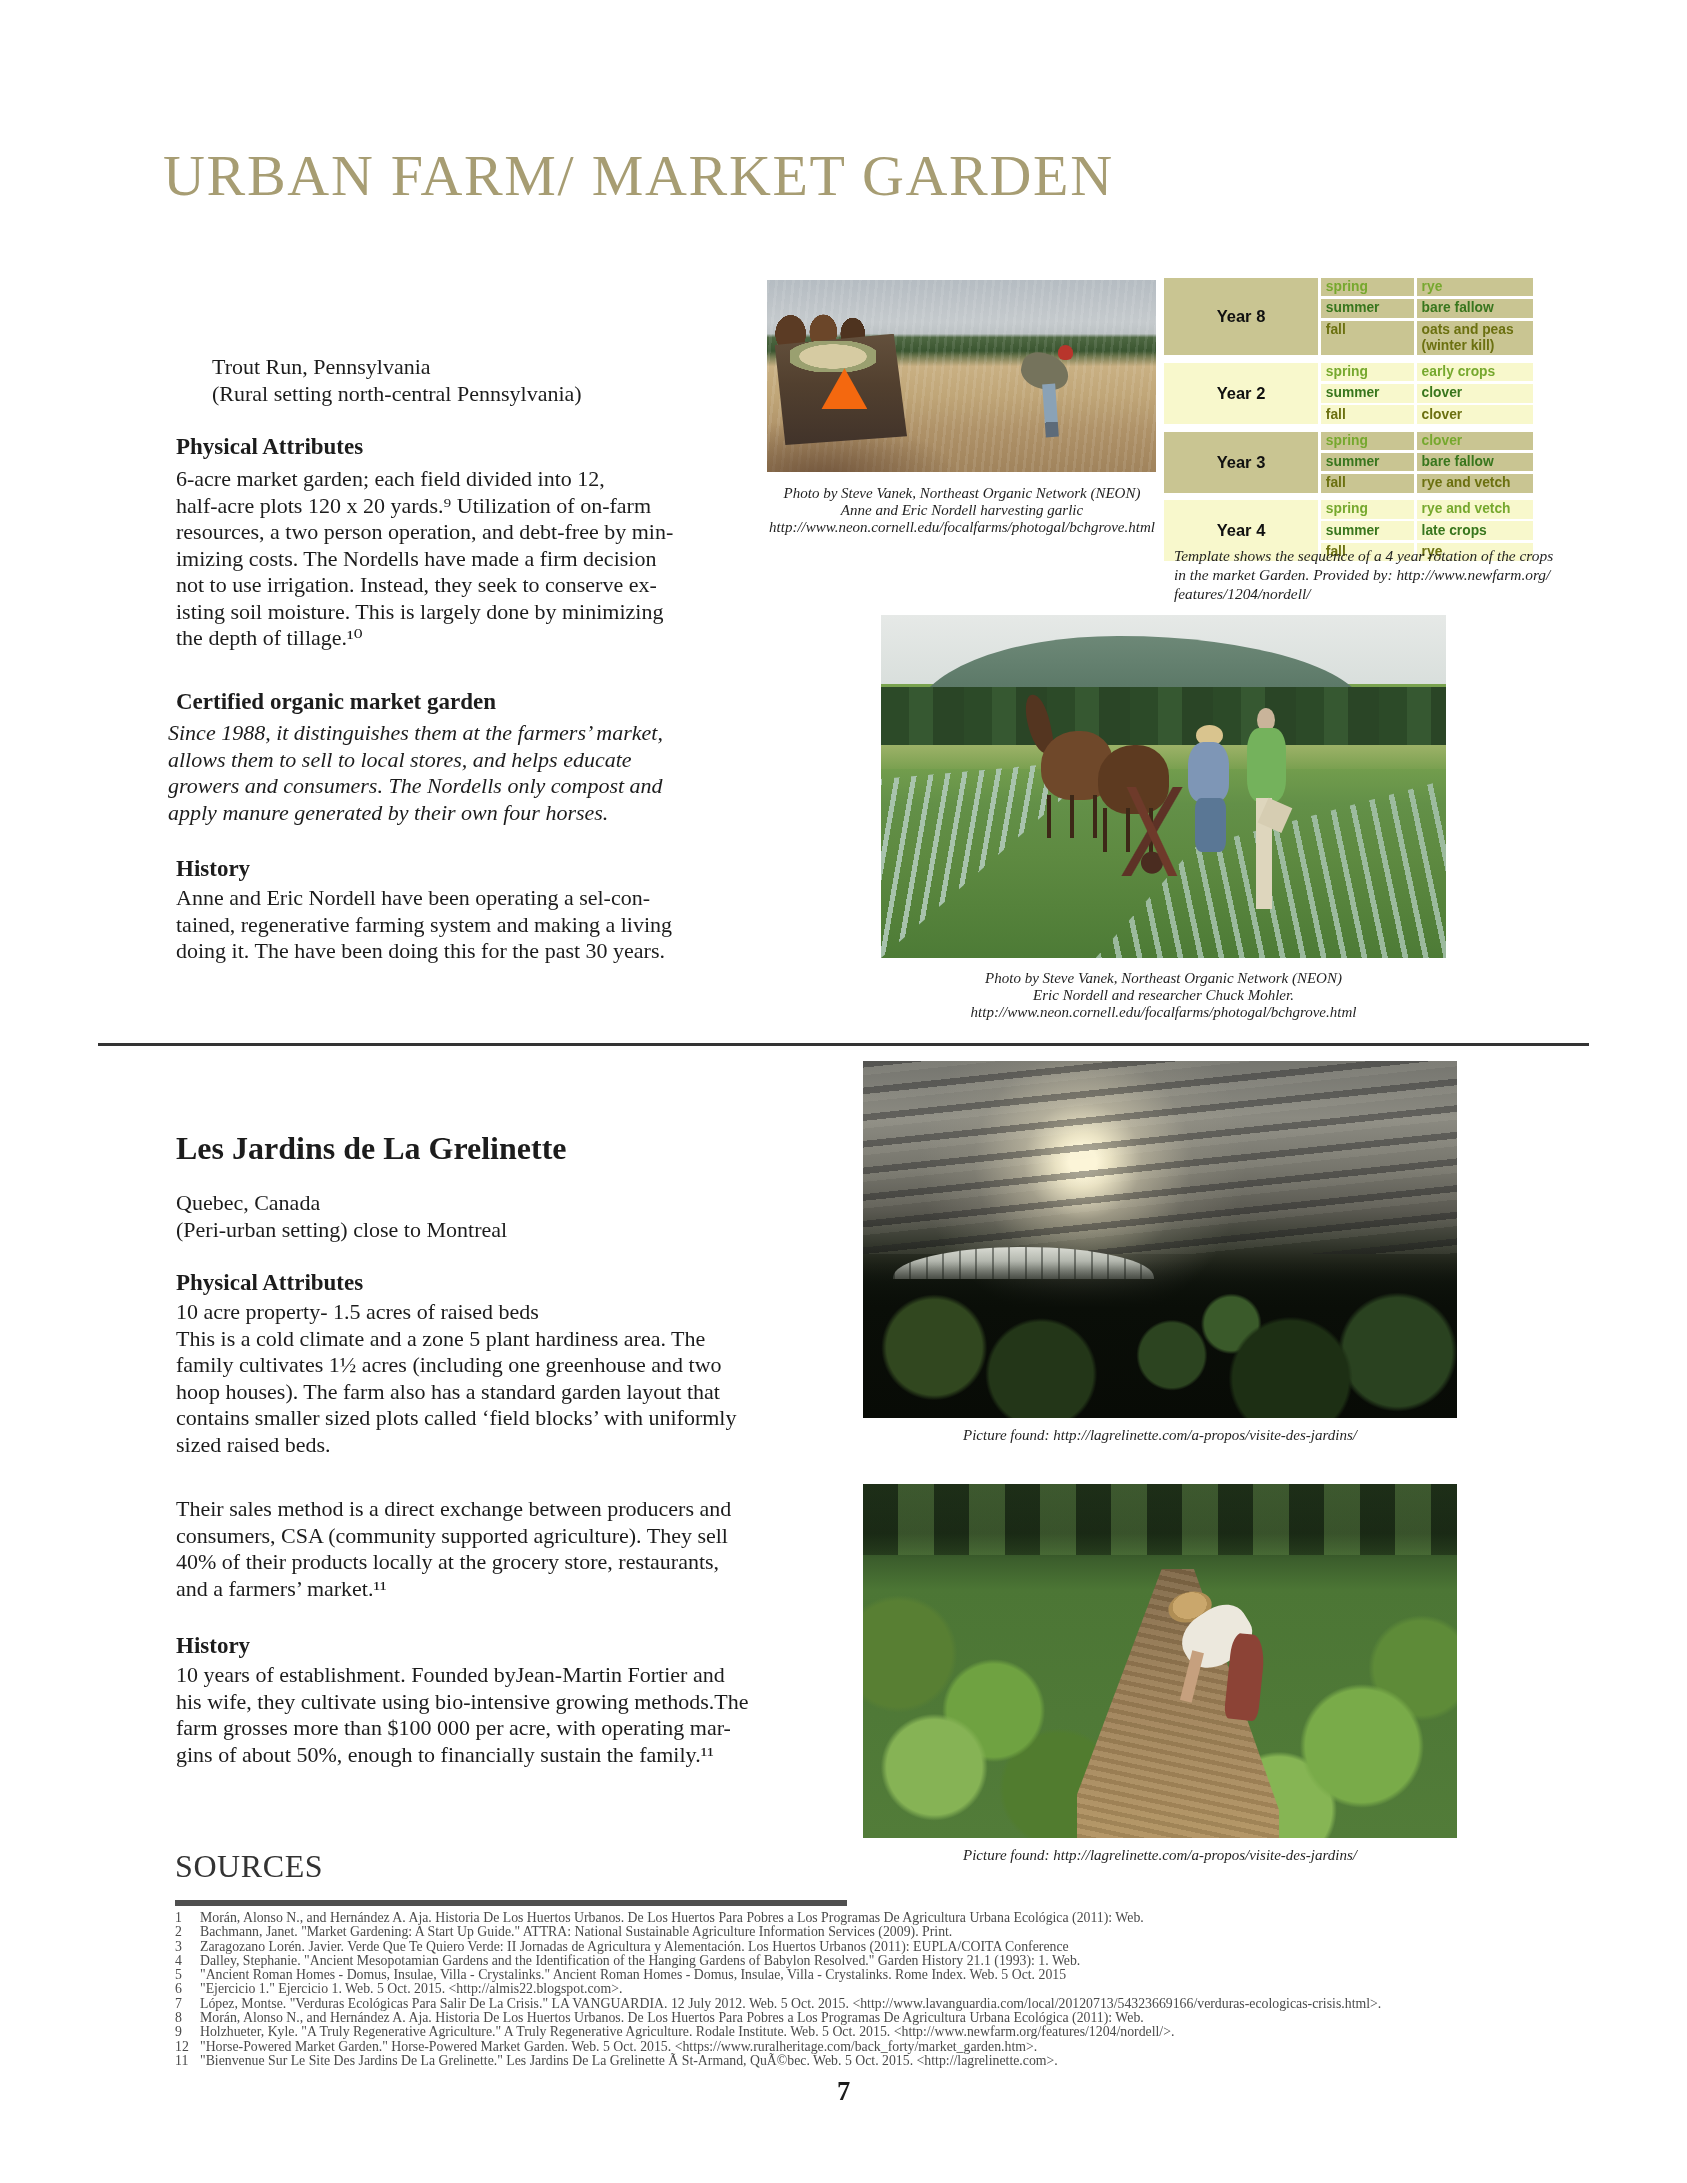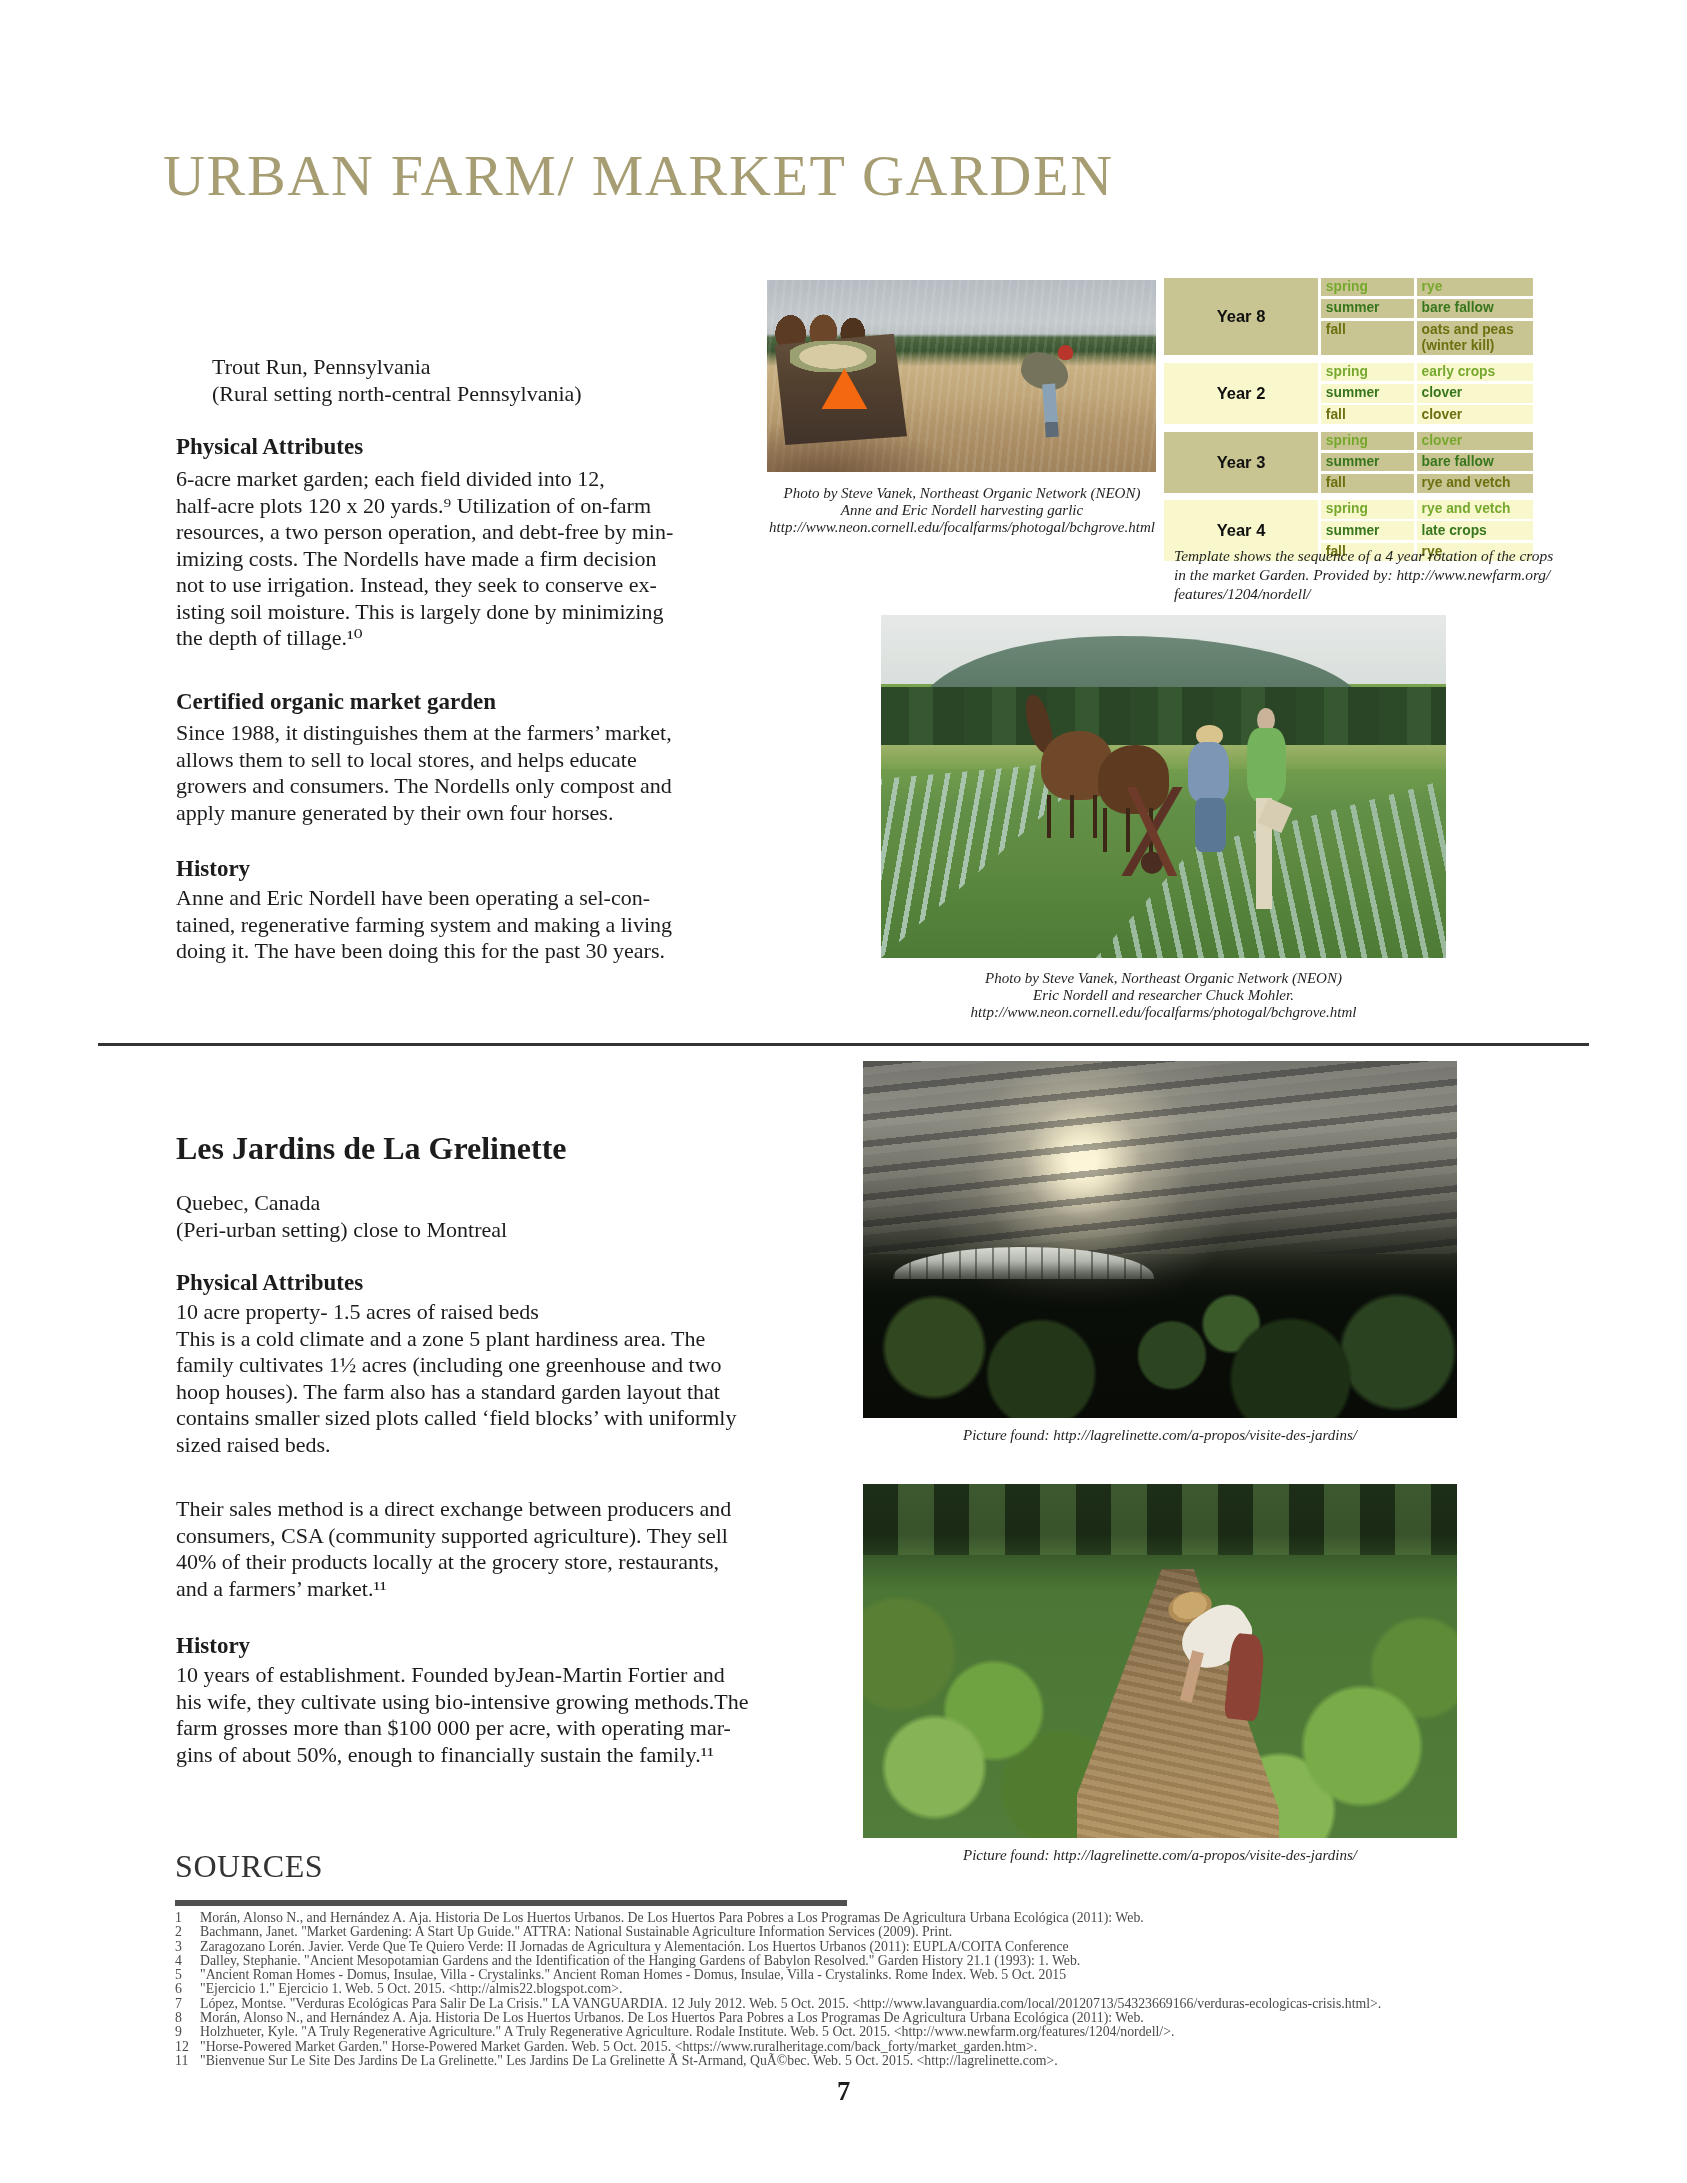--- a/index.html
+++ b/index.html
@@ -12,21 +12,21 @@
 
   .h2{font-weight:bold;font-size:32px;line-height:1.30;}
   .body-txt{font-size:22px;line-height:26.5px;}
   .sub-label{font-weight:bold;font-size:23px;}
 
   .s1-heading{left:176px;top:249px;width:606px;}
   .s1-location{left:176px;top:354px;width:606px;margin-left:36px;}
   .s1-pa-label{left:176px;top:434px;}
   .s1-pa-text{left:176px;top:466px;width:629px;}
   .s1-cert-label{left:176px;top:689px;}
-  .s1-cert-text{left:176px;top:720px;width:629px;}
+  .s1-cert-text{left:168px;top:720px;width:629px;font-style:italic;}
   .s1-hist-label{left:176px;top:856px;}
   .s1-hist-text{left:176px;top:885px;width:629px;}
 
   .s2-heading{left:176px;top:1128px;width:662px;}
   .s2-location{left:176px;top:1190px;width:662px;}
   .s2-pa-label{left:176px;top:1270px;}
   .s2-pa-text{left:176px;top:1299px;width:684px;}
   .s2-sales-text{left:176px;top:1496px;width:684px;}
   .s2-hist-label{left:176px;top:1633px;}
   .s2-hist-text{left:176px;top:1662px;width:684px;}

